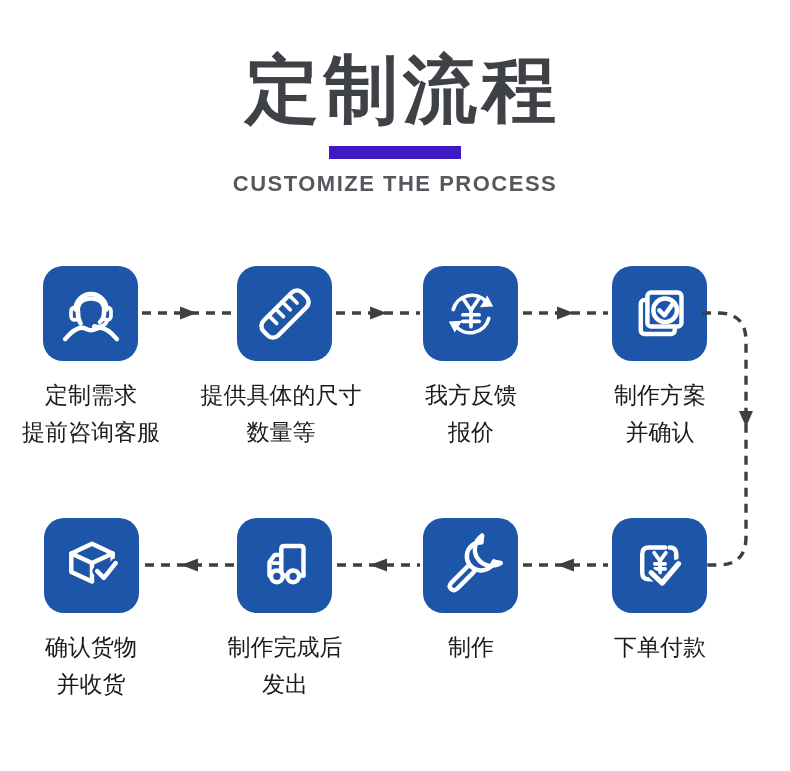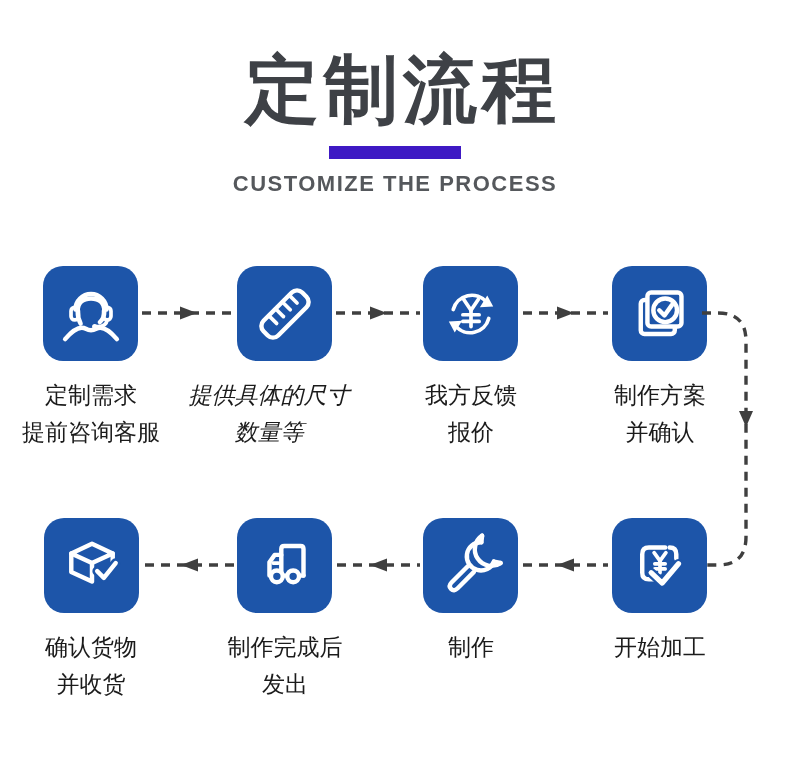--- a/index.html
+++ b/index.html
@@ -124,21 +124,21 @@
       <line class="s5" x1="43" y1="54" x2="57" y2="54"></line>
       <path class="halo" d="M38,59 L53,73 L75,47"></path>
       <path class="s" d="M38,59 L53,73 L75,47" style="stroke-width:7;"></path>
     </svg>
   </div>
 
   <div class="label" style="left:-14px;top:377px;">
     <div>定制需求</div>
     <div>提前咨询客服</div>
   </div>
-  <div class="label" style="left:164px;top:377px;font-style:italic;">
+  <div class="label" style="left:176px;top:377px;">
     <div>提供具体的尺寸</div>
     <div>数量等</div>
   </div>
   <div class="label" style="left:366px;top:377px;">
     <div>我方反馈</div>
     <div>报价</div>
   </div>
   <div class="label" style="left:555px;top:377px;">
     <div>制作方案</div>
     <div>并确认</div>
@@ -149,21 +149,21 @@
     <div>并收货</div>
   </div>
   <div class="label" style="left:180px;top:629px;">
     <div>制作完成后</div>
     <div>发出</div>
   </div>
   <div class="label" style="left:366px;top:629px;">
     <div>制作</div>
   </div>
   <div class="label" style="left:555px;top:629px;">
-    <div>开始加工</div>
+    <div>下单付款</div>
     <div></div>
   </div>
 
   <svg class="arrow" style="left:142px;top:305px;" width="92" height="16">
     <line class="dash" x1="0" y1="8" x2="92" y2="8"></line>
     <polygon class="ahead" points="38,1.5 55,8 38,14.5"></polygon>
   </svg>
 
   <svg class="arrow" style="left:336px;top:305px;" width="84" height="16">
     <line class="dash" x1="0" y1="8" x2="84" y2="8"></line>

